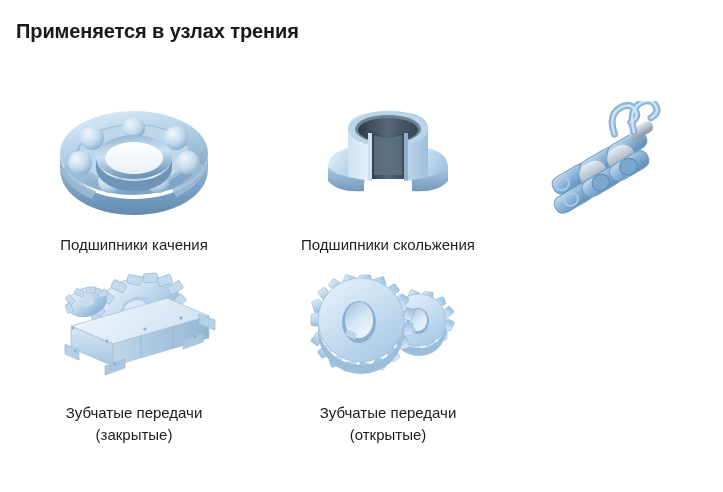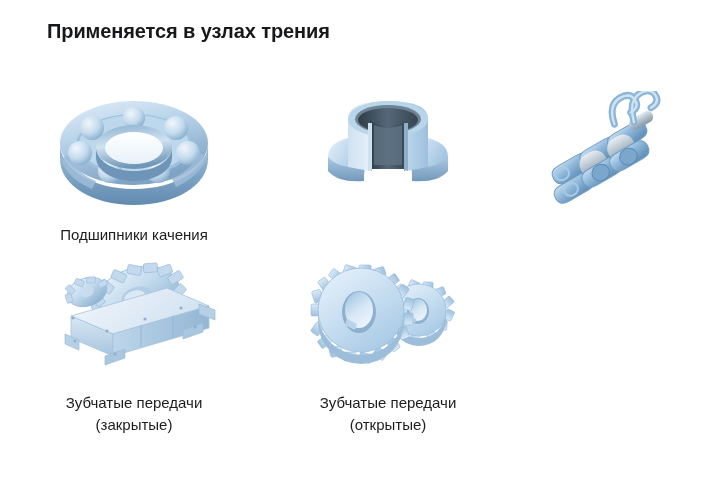--- a/index.html
+++ b/index.html
@@ -15,26 +15,25 @@
   .page{position:relative;width:723px;height:492px;}
 
   .page-title{
     position:absolute;
     left:16px;top:20px;
     font-size:20px;
     font-weight:bold;
     letter-spacing:-0.1px;
     color:#17181a;
     white-space:nowrap;
-    margin-left:31px;
   }
 
   .grid{
     position:absolute;
-    left:0;top:90px;
+    left:0;top:100px;
     width:723px;
   }
   .row{
     display:flex;
     width:723px;
   }
   .row-1{height:168px;}
   .row-2{height:190px;}
 
   .cell{
@@ -188,20 +187,21 @@
             <ellipse cx="70" cy="29" rx="30" ry="12" fill="url(#pbBore)"></ellipse>
 
             <path d="M52,30 l0,48 36,0 0,-48 q-18,10 -36,0 Z" fill="url(#pbBore)"></path>
 
             <path d="M56,34 q14,6 28,0 l0,40 -28,0 Z" fill="#5f7384" opacity="0.8"></path>
 
             <path d="M50,32 l4,0 0,46 -4,2 Z" fill="#cfe0ee"></path>
             <path d="M86,32 l4,0 0,48 -4,-2 Z" fill="#8fb0cc"></path>
           </svg>
         </div>
+        <div class="caption">Подшипники скольжения</div>
       </div>
 
       <div class="cell cell-c">
         <div class="figure">
           <svg width="140" height="118" viewBox="0 0 140 118">
             <defs>
               <linearGradient id="chLink" x1="0" y1="0" x2="0.5" y2="1">
                 <stop offset="0" stop-color="#cfe3f3"></stop>
                 <stop offset="0.5" stop-color="#8fb8da"></stop>
                 <stop offset="1" stop-color="#6593bb"></stop>

